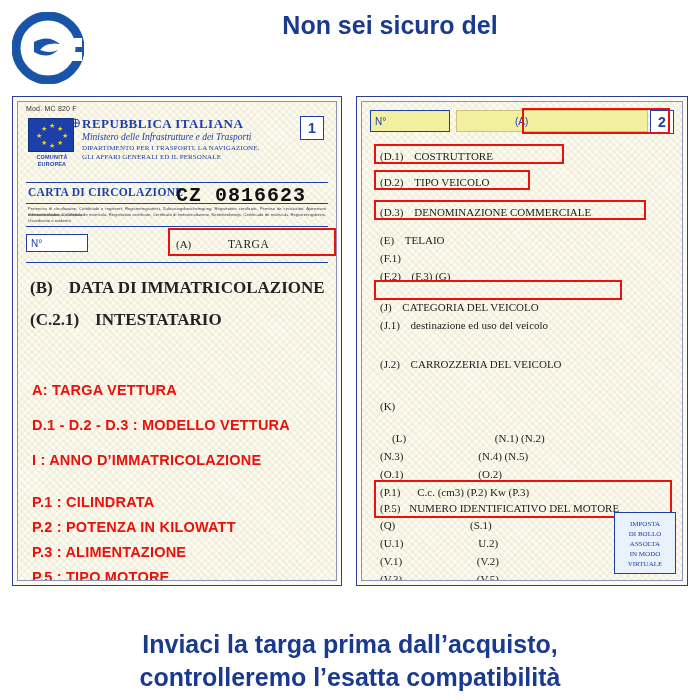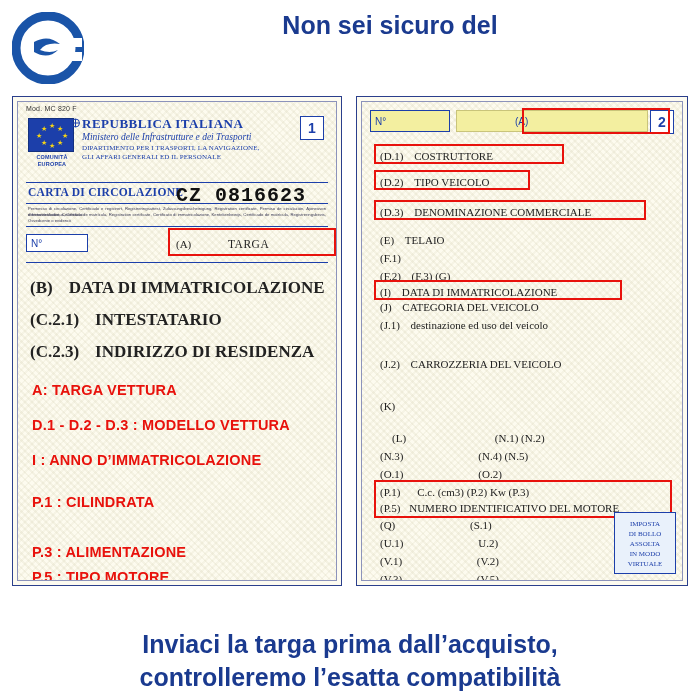--- a/index.html
+++ b/index.html
@@ -396,28 +396,26 @@
     <div class="redbox" style="left:150px;top:126px;width:168px;height:28px;"></div>
 
     <div class="hr-blue" style="top:160px;"></div>
 
     <div class="field" style="left:12px;top:176px;">
       <span class="code">(B)</span><span class="val">DATA DI IMMATRICOLAZIONE</span>
     </div>
     <div class="field" style="left:12px;top:208px;">
       <span class="code">(C.2.1)</span><span class="val">INTESTATARIO</span>
     </div>
-    <div class="field" style="left:12px;top:240px;">
-      <span class="code">(C.2.3)</span><span class="val">INDIRIZZO DI RESIDENZA</span>
-    </div>
 
     <div class="red-text" style="left:14px;top:280px;">A: TARGA VETTURA</div>
     <div class="red-text" style="left:14px;top:315px;">D.1 - D.2 - D.3 : MODELLO VETTURA</div>
     <div class="red-text" style="left:14px;top:350px;">I : ANNO D’IMMATRICOLAZIONE</div>
     <div class="red-text" style="left:14px;top:392px;">P.1 : CILINDRATA</div>
+    <div class="red-text" style="left:14px;top:417px;">P.2 : POTENZA IN KILOWATT</div>
     <div class="red-text" style="left:14px;top:442px;">P.3 : ALIMENTAZIONE</div>
     <div class="red-text" style="left:14px;top:467px;">P.5 :  TIPO MOTORE</div>
 
   </div>
 </div>
 
 <div class="card card-right">
   <div class="paper">
 
     <div class="r-topbar">
@@ -445,23 +443,20 @@
     <div class="rfield" style="left:18px;top:132px;">
       <span>(E)</span> <span style="margin-left:8px">TELAIO</span>
     </div>
     <div class="rfield" style="left:18px;top:150px;">
       <span>(F.1)</span> <span style="margin-left:8px"></span>
     </div>
     <div class="rfield" style="left:18px;top:168px;">
       <span>(F.2)</span> <span style="margin-left:8px">(F.3)                      (G)</span>
     </div>
 
-    <div class="rfield" style="left:18px;top:184px;">
-      <span>(I)</span> <span style="margin-left:8px">DATA DI IMMATRICOLAZIONE</span>
-    </div>
     <div class="redbox" style="left:12px;top:178px;width:248px;height:20px;"></div>
 
     <div class="rfield" style="left:18px;top:199px;">
       <span>(J)</span> <span style="margin-left:8px">CATEGORIA DEL VEICOLO</span>
     </div>
     <div class="rfield" style="left:18px;top:217px;">
       <span>(J.1)</span> <span style="margin-left:8px">destinazione ed uso del veicolo</span>
     </div>
     <div class="rfield" style="left:18px;top:256px;">
       <span>(J.2)</span> <span style="margin-left:8px">CARROZZERIA DEL VEICOLO</span>

